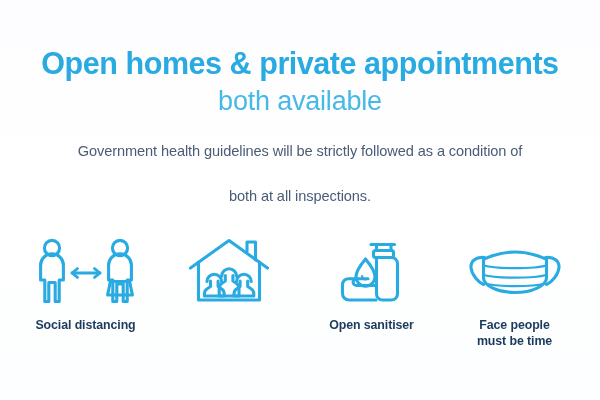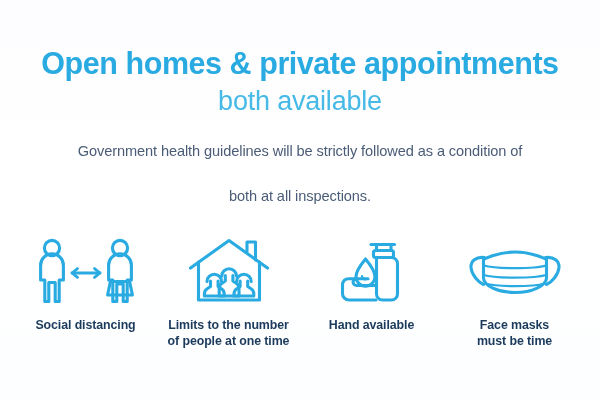--- a/index.html
+++ b/index.html
@@ -149,63 +149,59 @@
           <path d="M20 43.5 a7.3 7.3 0 0 1 14.6 0"></path>
           <path d="M23.5 43 L23.5 48.5 L20.5 50.5 a6.4 6.4 0 0 0 -3.1 5.5 L17.4 58 L37.2 58 L37.2 56 a6.4 6.4 0 0 0 -3.1 -5.5 L31.1 48.5 L31.1 43"></path>
 
           <path d="M34.8 38 a7.3 7.3 0 0 1 14.6 0"></path>
           <path d="M38.3 37.5 L38.3 43 L35.3 45 a6.4 6.4 0 0 0 -3.1 5.5 L32.2 58 L52 58 L52 50.5 a6.4 6.4 0 0 0 -3.1 -5.5 L45.9 43 L45.9 37.5"></path>
 
           <path d="M49.6 43.5 a7.3 7.3 0 0 1 14.6 0"></path>
           <path d="M53.1 43 L53.1 48.5 L50.1 50.5 a6.4 6.4 0 0 0 -3.1 5.5 L47 58 L66.8 58 L66.8 56 a6.4 6.4 0 0 0 -3.1 -5.5 L60.7 48.5 L60.7 43"></path>
         </svg>
       </div>
-      <div class="feature-label">
-        <span class="line">Limits to the number</span>
-        <span class="line">of people at one time</span>
-      </div>
     </div>
 
     <div class="feature">
       <div class="feature-icon">
         <svg width="74" height="66" viewBox="0 0 74 66" fill="none" stroke="#29ABE2" stroke-width="3.1" stroke-linecap="round" stroke-linejoin="round">
 
           <path d="M36 6.5 L59.5 6.5"></path>
           <path d="M41.5 6.5 L41.5 12.5 L56 12.5 L56 6.5"></path>
           <rect x="38.5" y="12.5" width="20" height="7" rx="2"></rect>
 
           <path d="M41.5 19.5 L41.5 56 a6 6 0 0 0 6 6 L56.5 62 a6 6 0 0 0 6 -6 L62.5 25.5 a6 6 0 0 0 -6 -6 Z"></path>
 
           <path d="M30.5 21 C30.5 21 21 32.5 21 38.6 a9.5 9.5 0 0 0 19 0 C40 32.5 30.5 21 30.5 21 Z"></path>
           <path d="M27 38 a3.5 3.5 0 0 0 3.5 3.5" stroke-width="2.2"></path>
 
           <path d="M41 47.5 L21.5 47.5 a3.4 3.4 0 0 1 0 -6.8 L33 40.7"></path>
           <path d="M21.5 40.7 L13.5 40.7 a6 6 0 0 0 -6 6 L7.5 55.5 a6.5 6.5 0 0 0 6.5 6.5 L41 62"></path>
         </svg>
       </div>
       <div class="feature-label">
-        <span class="line">Hand available</span>
+        <span class="line">Open sanitiser</span>
       </div>
     </div>
 
     <div class="feature">
       <div class="feature-icon">
         <svg width="96" height="66" viewBox="0 0 96 66" fill="none" stroke="#29ABE2" stroke-width="3.1" stroke-linecap="round" stroke-linejoin="round">
 
           <path d="M17.5 19.5 C9 18.5 3.5 23 4 29.5 C4.6 37 11.5 44.5 16.5 46.5"></path>
 
           <path d="M78.5 19.5 C87 18.5 92.5 23 92 29.5 C91.4 37 84.5 44.5 79.5 46.5"></path>
 
           <path d="M16.5 21.5 C16.5 21.5 30 14 48 14 C66 14 79.5 21.5 79.5 21.5 L79.5 40 C79.5 47.5 65 54.5 48 54.5 C31 54.5 16.5 47.5 16.5 40 Z"></path>
 
           <path d="M17 27.5 C28 31 68 31 79 27.5" stroke-width="2.3"></path>
           <path d="M16.8 37 C28 40.5 68 40.5 79.2 37" stroke-width="2.3"></path>
           <path d="M18.5 45.5 C30 49 66 49 77.5 45.5" stroke-width="2.3"></path>
         </svg>
       </div>
       <div class="feature-label">
-        <span class="line">Face masks</span>
+        <span class="line">Face people</span>
         <span class="line">must be time</span>
       </div>
     </div>
 
   </div>
 </div>
 
 </body></html>

